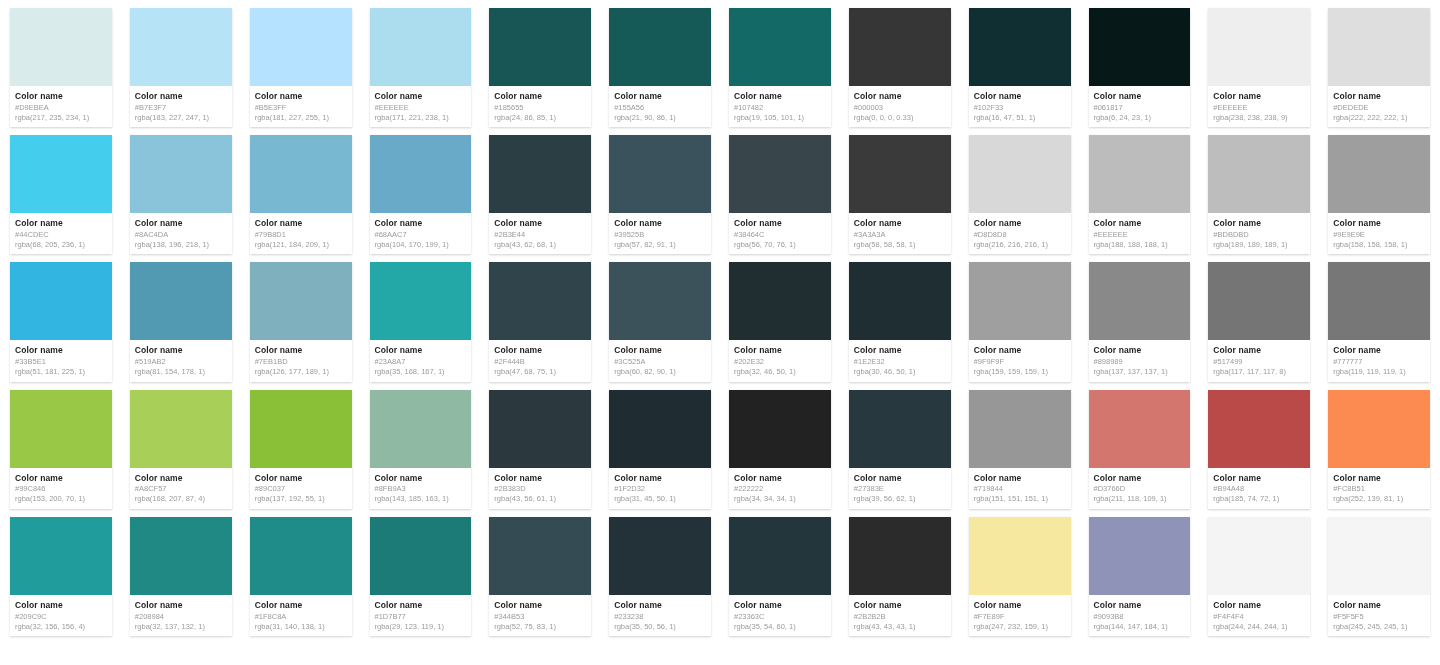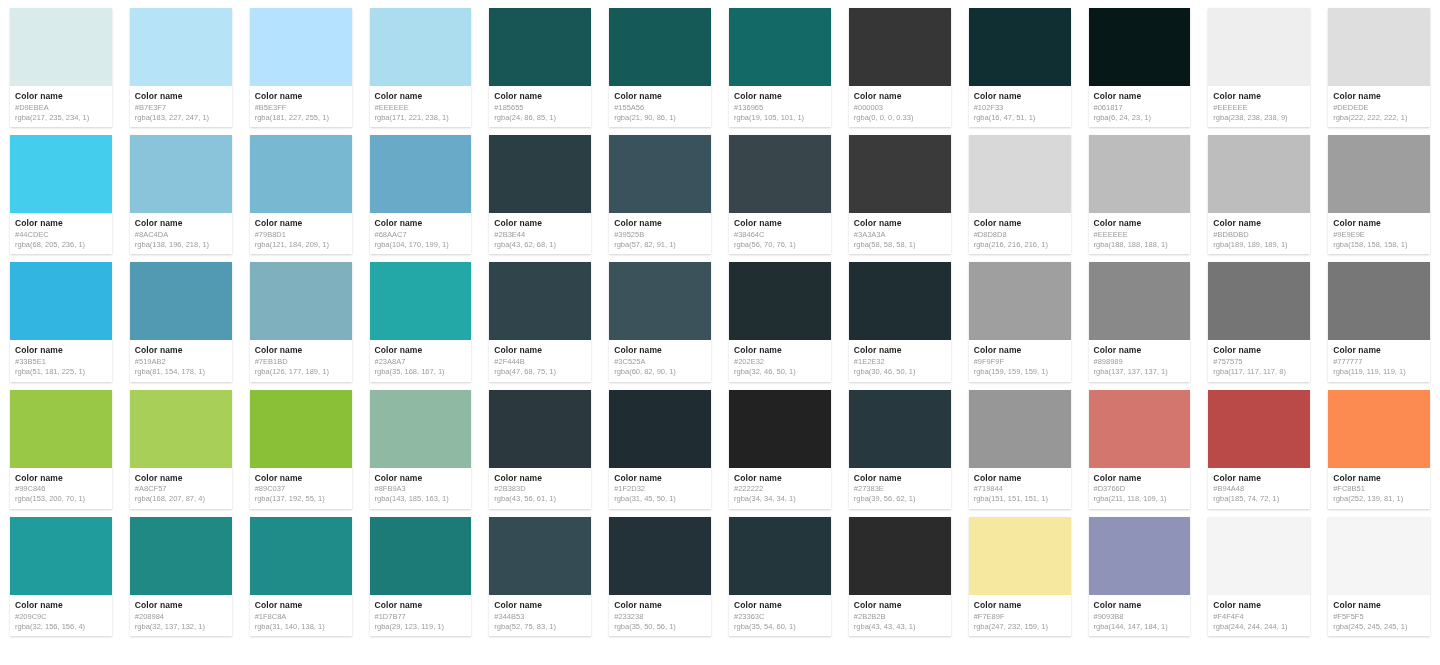--- a/index.html
+++ b/index.html
@@ -119,21 +119,21 @@
       <div class="swatch-info">
         <div class="swatch-name">Color name</div>
         <div class="swatch-hex">#155A56</div>
         <div class="swatch-rgba">rgba(21, 90, 86, 1)</div>
       </div>
     </div>
     <div class="swatch-card">
       <div class="swatch-chip" style="background: rgb(19, 105, 101);"></div>
       <div class="swatch-info">
         <div class="swatch-name">Color name</div>
-        <div class="swatch-hex">#136965</div>
+        <div class="swatch-hex">#107482</div>
         <div class="swatch-rgba">rgba(19, 105, 101, 1)</div>
       </div>
     </div>
     <div class="swatch-card">
       <div class="swatch-chip" style="background: rgba(0, 0, 0, 0.79);"></div>
       <div class="swatch-info">
         <div class="swatch-name">Color name</div>
         <div class="swatch-hex">#000003</div>
         <div class="swatch-rgba">rgba(0, 0, 0, 0.33)</div>
       </div>
@@ -343,21 +343,21 @@
       <div class="swatch-info">
         <div class="swatch-name">Color name</div>
         <div class="swatch-hex">#898989</div>
         <div class="swatch-rgba">rgba(137, 137, 137, 1)</div>
       </div>
     </div>
     <div class="swatch-card">
       <div class="swatch-chip" style="background: rgb(117, 117, 117);"></div>
       <div class="swatch-info">
         <div class="swatch-name">Color name</div>
-        <div class="swatch-hex">#757575</div>
+        <div class="swatch-hex">#517499</div>
         <div class="swatch-rgba">rgba(117, 117, 117, 8)</div>
       </div>
     </div>
     <div class="swatch-card">
       <div class="swatch-chip" style="background: rgb(119, 119, 119);"></div>
       <div class="swatch-info">
         <div class="swatch-name">Color name</div>
         <div class="swatch-hex">#777777</div>
         <div class="swatch-rgba">rgba(119, 119, 119, 1)</div>
       </div>

